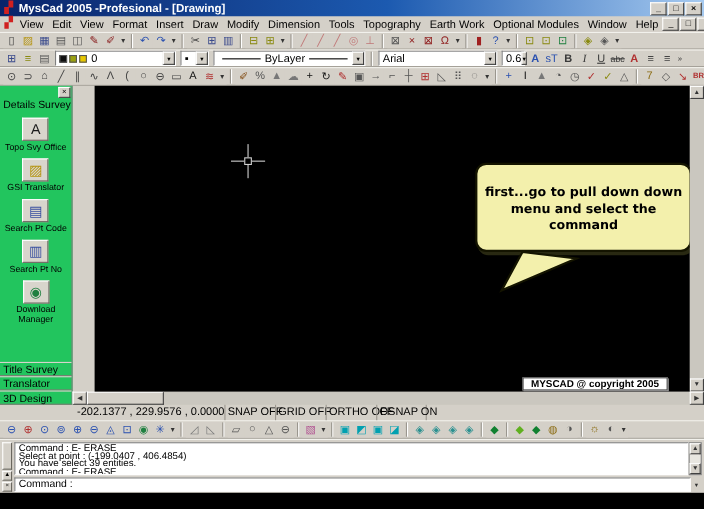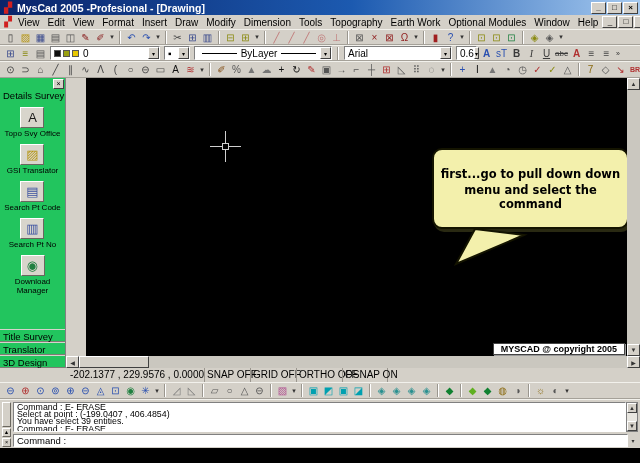--- a/index.html
+++ b/index.html
@@ -76,21 +76,21 @@
   .ch-v { position:absolute; left:139px; top:53px; width:1px; height:31px; background:#cfcfcf; }
   .ch-box { position:absolute; left:136px; top:65px; width:7px; height:7px; border:1px solid #cfcfcf; background:#000; }
 
   
   .callout { position:absolute; left:346px; top:70px; width:197px; height:81px; background:#f3f0ac;
     border:2px solid #141400; border-radius:10px; display:flex; flex-direction:column;
     justify-content:center; gap:2px; box-shadow:2px 3px 0 rgba(90,90,40,.45); }
   .callout-line { font-family:"DejaVu Sans", sans-serif; font-weight:bold; font-size:11.5px; text-align:center; line-height:14px; }
   .callout-tail { position:absolute; left:362px; top:149px; width:82px; height:40px; }
 
-  .copyright { position:absolute; right:2px; bottom:1px; background:#fff; border:1px solid #444;
+  .copyright { position:absolute; right:20px; bottom:1px; background:#fff; border:1px solid #444;
     box-shadow:1px 1px 0 #999; font-size:9px; font-weight:bold; padding:0 7px; height:12px; line-height:11px; }
 
   
   .statusbar { height:14px; display:flex; align-items:stretch; background:#d4d0c8; font-size:10px; padding-left:68px; }
   .status-coords { width:136px; padding:1px 2px; white-space:nowrap; }
   .status-cell { width:46px; padding:1px 2px; border-left:1px solid #9a968e; white-space:nowrap; }
   .status-cell:last-child { border-right:1px solid #9a968e; }
 
   
   .cmdarea { height:49px; background:#d4d0c8; display:flex; padding:2px 2px 1px 2px; border-top:1px solid #f2f1ec; }

